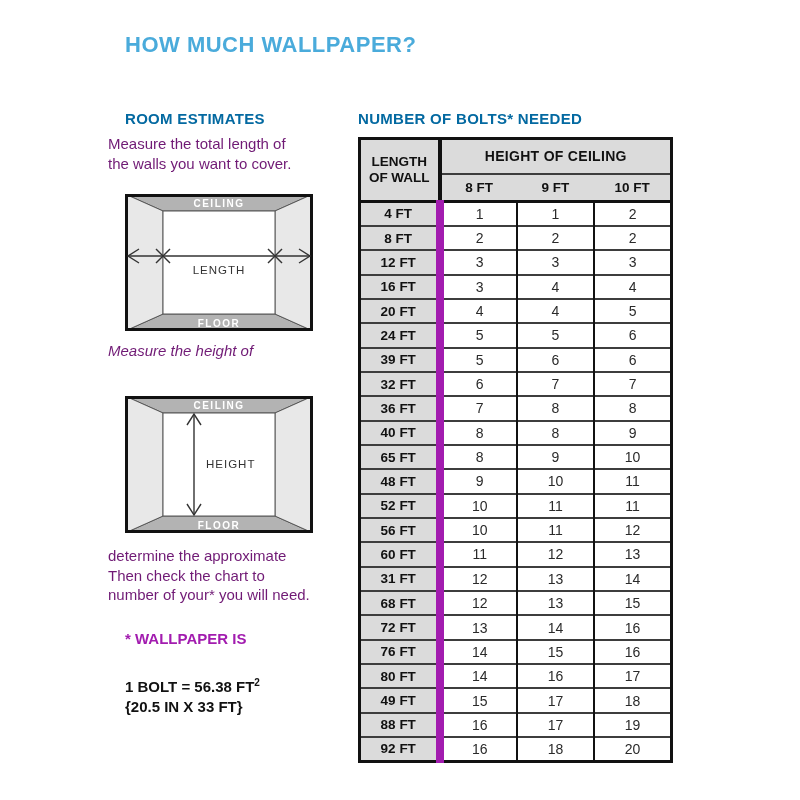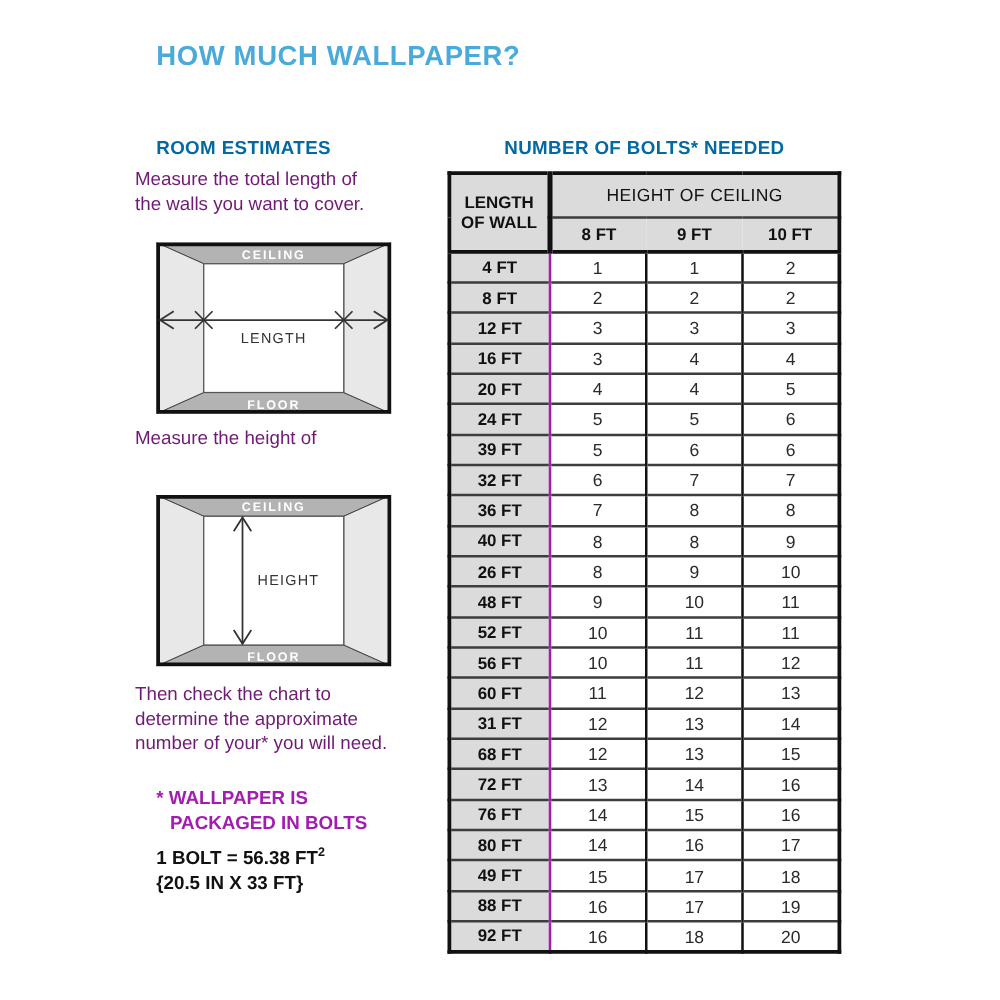--- a/index.html
+++ b/index.html
@@ -15,25 +15,25 @@
   .page-title {
     left: 125px; top: 32px;
     font-size: 22px; font-weight: bold; letter-spacing: 0.5px;
     color: #4aabdb;
   }
   .section-heading {
     font-size: 15px; font-weight: bold; letter-spacing: 0.3px;
     color: #0369a1;
   }
   .left-heading { left: 125px; top: 110px; }
-  .table-heading { left: 358px; top: 110px; width: 315px; text-align: center; }
+  .table-heading { left: 358px; top: 110px; width: 315px; text-align: left; }
 
   .para { left: 108px; width: 215px; font-size: 15px; line-height: 19.5px; color: #701a75; }
   .para-1 { top: 134px; }
-  .para-2 { top: 341px; }
+  .para-2 { top: 341px; font-style: italic; }
   .para-3 { top: 546px; }
 
   .room-svg { left: 125px; width: 188px; height: 137px; }
   .room-svg-1 { top: 194px; }
   .room-svg-2 { top: 396px; }
 
   .note { left: 125px; top: 629px; font-size: 15px; font-weight: bold; line-height: 20px; color: #a21caf; }
   .note .indent { padding-left: 11px; }
   .bolt-info { left: 125px; top: 673px; font-size: 15px; font-weight: bold; line-height: 20px; color: #111; }
   .bolt-info sup { font-size: 10px; vertical-align: super; }
@@ -45,29 +45,29 @@
   }
   table.bolts th, table.bolts td { padding: 0; text-align: center; vertical-align: middle; }
   th.corner {
     width: 80px; background: #dbdbdb;
     border-right: 4px solid #111; border-bottom: 3px solid #111;
     font-size: 13.5px; font-weight: bold; line-height: 16px; color: #111;
   }
   th.group {
     height: 35px; background: #dbdbdb;
     border-bottom: 2px solid #3d3d3d;
-    font-size: 14px; font-weight: normal; letter-spacing: 0.3px; color: #111;
+    font-size: 14px; font-weight: bold; letter-spacing: 0.3px; color: #111;
   }
   th.sub {
     height: 28px; background: #dbdbdb;
     border-bottom: 3px solid #111;
     font-size: 13.5px; font-weight: bold; color: #111;
   }
   td.wall {
-    background: #dbdbdb; border-right: 2px solid #a21caf;
+    background: #dbdbdb; border-right: 8px solid #a21caf;
     font-size: 13.5px; font-weight: bold; color: #111;
   }
   tbody tr { height: 24.35px; }
   tbody tr + tr td { border-top: 2px solid #3d3d3d; }
   td.val { background: #ffffff; font-size: 14px; color: #2a2a2a; }
   td.val + td.val { border-left: 2px solid #111; }
 </style>
 </head>
 <body>
 
@@ -116,28 +116,27 @@
   <text x="94" y="133" text-anchor="middle" font-size="10" letter-spacing="1.5" fill="#ffffff" font-weight="bold">FLOOR</text>
   <g stroke="#333" stroke-width="1.4" fill="none">
     <line x1="69" y1="18" x2="69" y2="119"></line>
     <polyline points="62,29 69,18 76,29"></polyline>
     <polyline points="62,108 69,119 76,108"></polyline>
   </g>
   <text x="81" y="72" text-anchor="start" font-size="11.5" letter-spacing="1" fill="#333">HEIGHT</text>
 </svg>
 
 <div class="abs para para-3">
+  <div>determine the approximate</div>
   <div>Then check the chart to</div>
-  <div>determine the approximate</div>
   <div>number of your* you will need.</div>
 </div>
 
 <div class="abs note">
   <div>* WALLPAPER IS</div>
-  <div class="indent">PACKAGED IN BOLTS</div>
 </div>
 
 <div class="abs bolt-info">
   <div><span>1 BOLT = 56.38 FT</span><sup>2</sup></div>
   <div>{20.5 IN X 33 FT}</div>
 </div>
 
 <div class="abs section-heading table-heading">NUMBER OF BOLTS* NEEDED</div>
 
 <table class="bolts">
@@ -210,21 +209,21 @@
         <td class="val">8</td>
         <td class="val">8</td>
       </tr>
       <tr>
         <td class="wall">40 FT</td>
         <td class="val">8</td>
         <td class="val">8</td>
         <td class="val">9</td>
       </tr>
       <tr>
-        <td class="wall">26 FT</td>
+        <td class="wall">65 FT</td>
         <td class="val">8</td>
         <td class="val">9</td>
         <td class="val">10</td>
       </tr>
       <tr>
         <td class="wall">48 FT</td>
         <td class="val">9</td>
         <td class="val">10</td>
         <td class="val">11</td>
       </tr>

